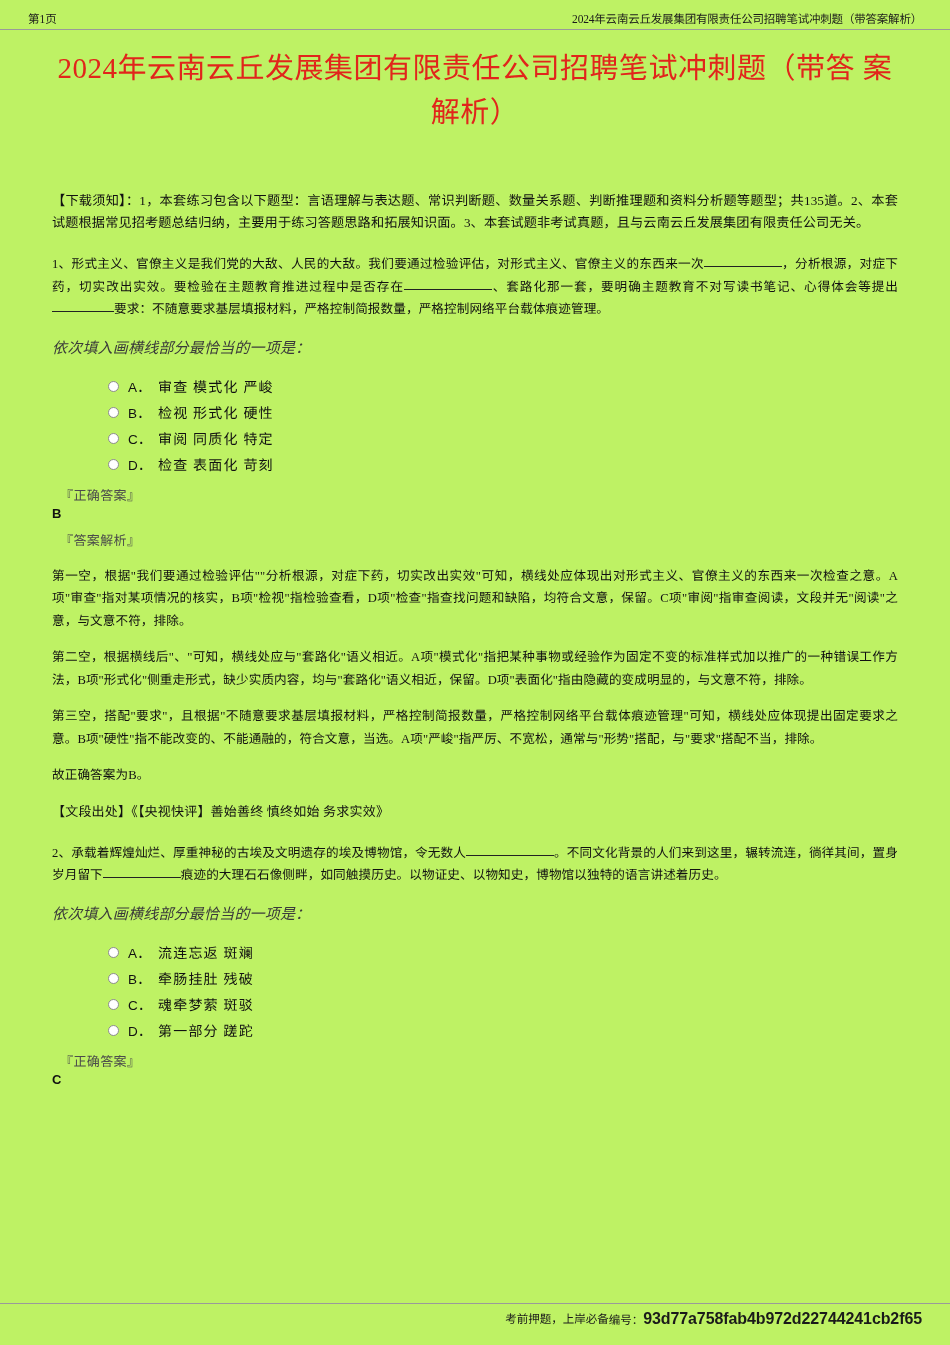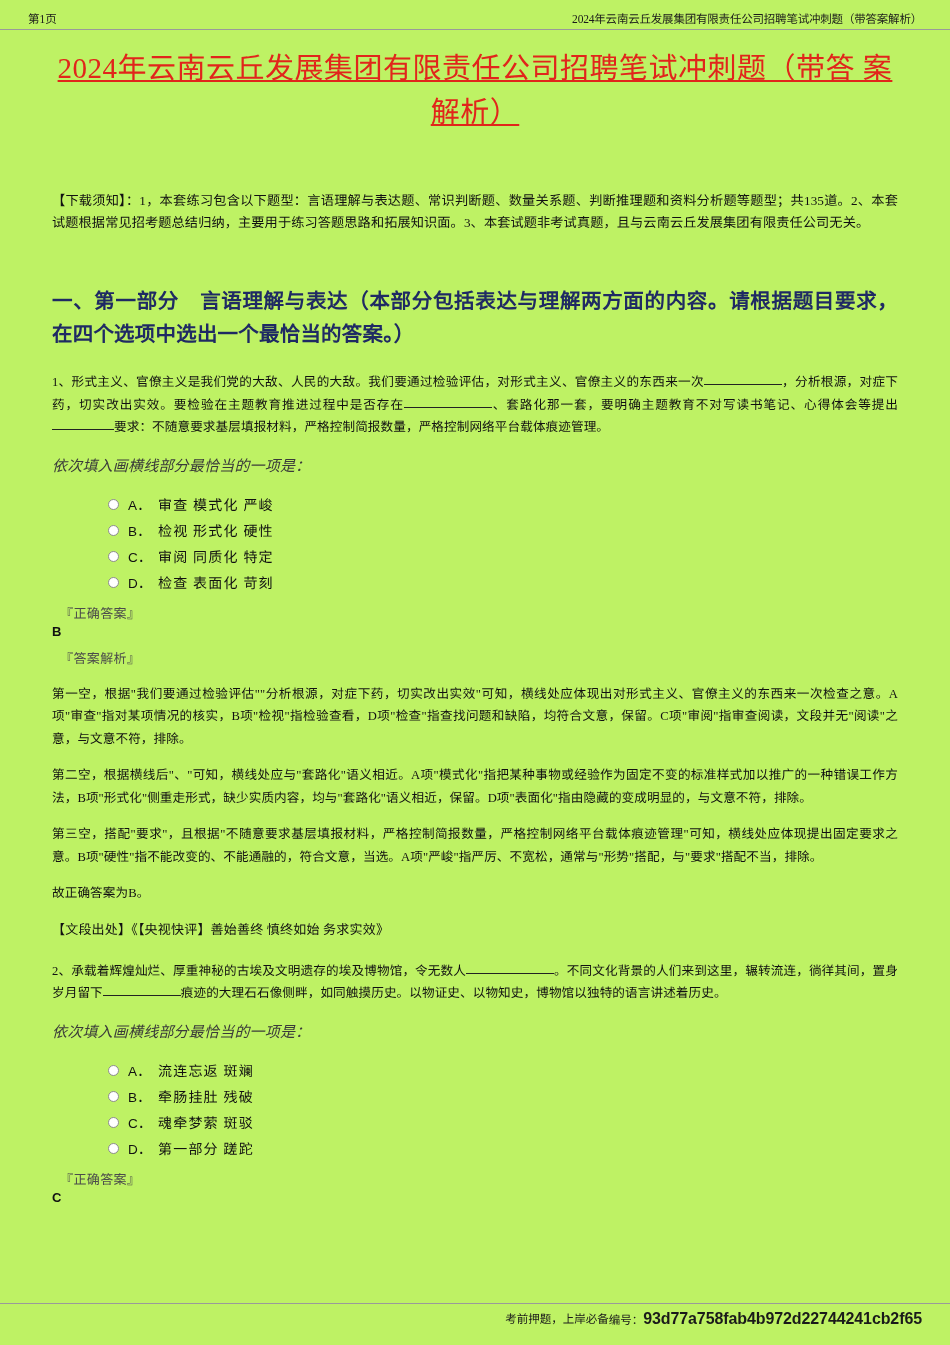--- a/index.html
+++ b/index.html
@@ -62,21 +62,20 @@
   
   .doc-title {
     margin: 16px 0 0 0;
     font-size: 29px;
     line-height: 44px;
     font-weight: 400;
     color: #e1251b;
     text-align: center;
     letter-spacing: 0.5px;
     font-family: "Liberation Serif", "DejaVu Serif", serif;
-    text-decoration: underline;
   }
 
   
   .notice {
     margin-top: 56px;
     font-size: 13.2px;
     line-height: 21.5px;
     color: #111111;
     text-align: justify;
     letter-spacing: 0.1px;
@@ -234,21 +233,20 @@
     <span class="header-title">2024年云南云丘发展集团有限责任公司招聘笔试冲刺题（带答案解析）</span>
   </div>
 
   <div class="content">
 
     <h1 class="doc-title">2024年云南云丘发展集团有限责任公司招聘笔试冲刺题（带答
 案解析）</h1>
 
     <p class="notice">【下载须知】：1，本套练习包含以下题型：言语理解与表达题、常识判断题、数量关系题、判断推理题和资料分析题等题型；共135道。2、本套试题根据常见招考题总结归纳，主要用于练习答题思路和拓展知识面。3、本套试题非考试真题，且与云南云丘发展集团有限责任公司无关。</p>
 
-    <h2 class="part-heading">一、第一部分　言语理解与表达（本部分包括表达与理解两方面的内容。请根据题目要求，在四个选项中选出一个最恰当的答案。）</h2>
 
     <div class="question">
       <p class="q-stem"><span>1、</span><span>形式主义、官僚主义是我们党的大敌、人民的大敌。我们要通过检验评估，对形式主义、官僚主义的东西来一次</span><span class="blank m"></span><span>，分析根源，对症下药，切实改出实效。要检验在主题教育推进过程中是否存在</span><span class="blank l"></span><span>、套路化那一套，要明确主题教育不对写读书笔记、心得体会等提出</span><span class="blank s"></span><span>要求：不随意要求基层填报材料，严格控制简报数量，严格控制网络平台载体痕迹管理。</span></p>
 
       <p class="q-prompt">依次填入画横线部分最恰当的一项是：</p>
 
       <div class="options">
         <div class="option-row">
           <span class="radio"></span>
           <span class="opt-letter">A．</span>

